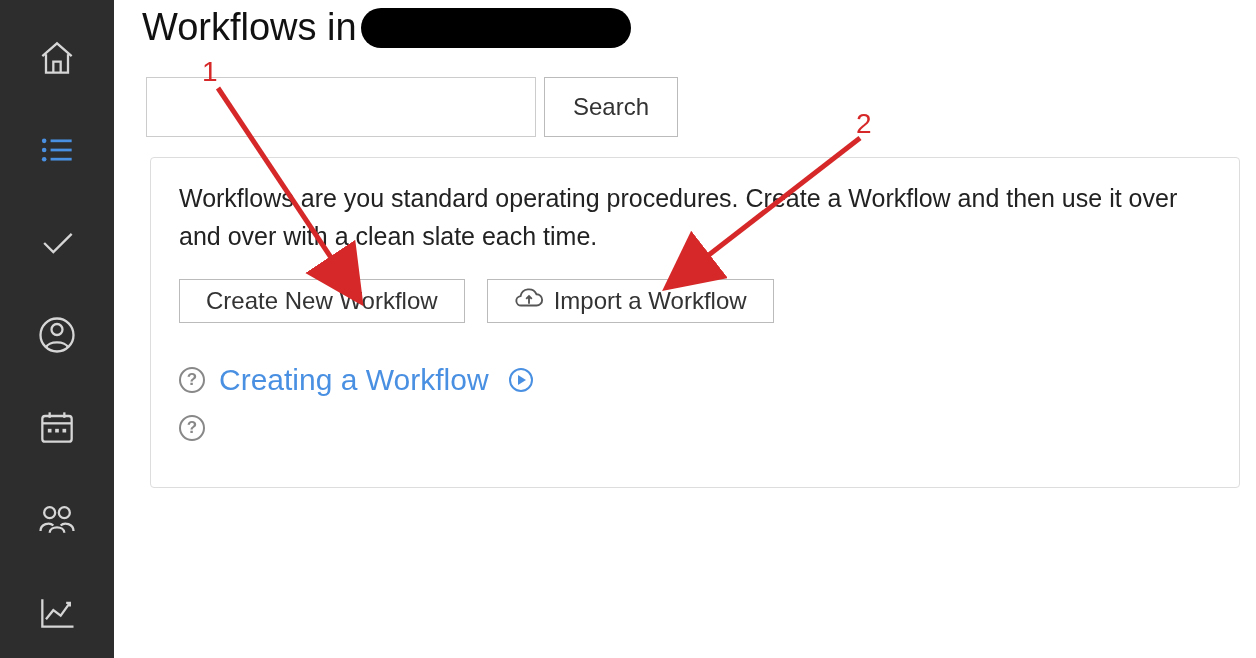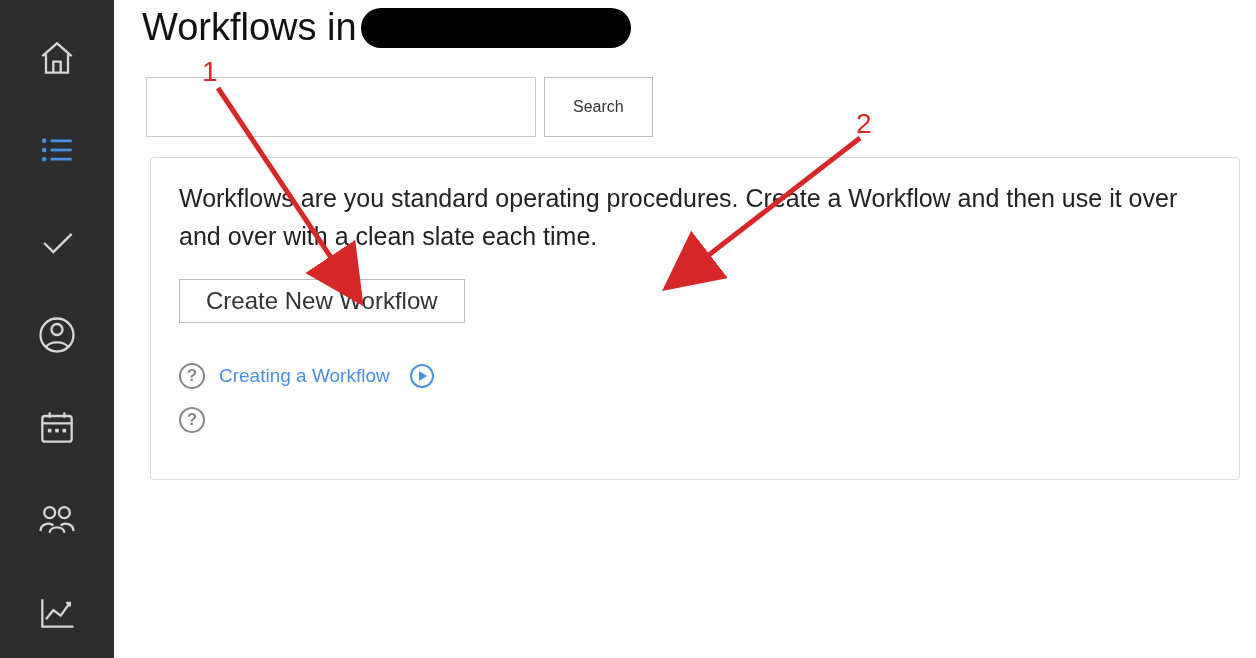--- a/index.html
+++ b/index.html
@@ -74,21 +74,21 @@
       height: 60px;
       border: 1px solid #ccc;
       font-size: 18px;
       padding: 0 10px;
     }
     .search-button {
       height: 60px;
       padding: 0 28px;
       background: #fff;
       border: 1px solid #bbb;
-      font-size: 16px;
+      font-size: 24px;
       color: #333;
       cursor: pointer;
     }
     .panel {
       border: 1px solid #ddd;
       border-radius: 4px;
       padding: 22px 24px 28px 28px;
       margin-left: 8px;
       max-width: 1090px;
     }
@@ -115,21 +115,21 @@
       align-items: center;
       gap: 10px;
     }
     .help-link-row {
       display: flex;
       align-items: center;
       gap: 14px;
       margin-bottom: 18px;
     }
     .help-link {
-      font-size: 19px;
+      font-size: 30px;
       color: #4a90e2;
       text-decoration: none;
       cursor: pointer;
       display: flex;
       align-items: center;
       gap: 20px;
     }
     .question-icon {
       width: 26px;
       height: 26px;
@@ -240,20 +240,28 @@
     <input class="search-input" type="text" placeholder="" style="">
     <button class="search-button">Search</button>
   </div>
 
   <div class="panel">
     <p class="description">Workflows are you standard operating procedures. Create a Workflow and then use it over and over with a clean slate each time.</p>
 
     <div class="button-row">
       <button class="action-button">
         <span>Create New Workflow</span>
+      </button>
+      <button class="action-button">
+        <span class="cloud-icon">
+          <svg viewBox="0 0 32 24">
+              <path fill="none" stroke="#555" stroke-width="2" d="M24 20 A6 6 0 0 0 24 8 A9 9 0 0 0 7 10 A5 5 0 0 0 8 20 H24 M16 18 V10 M13 13 L16 10 L19 13"></path>
+            </svg>
+        </span>
+        <span>Import a Workflow</span>
       </button>
     </div>
 
     <div class="help-link-row">
       <span class="question-icon">?</span>
       <a class="help-link">
         <span>Creating a Workflow</span>
         <span class="play-icon-circle">
             <span class="play-triangle"></span>
           </span>

